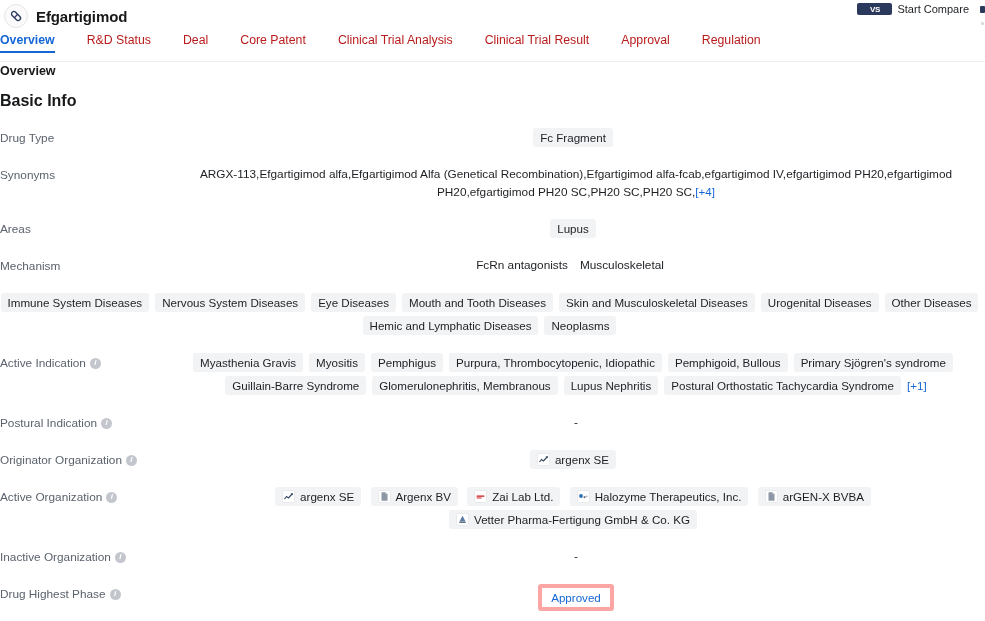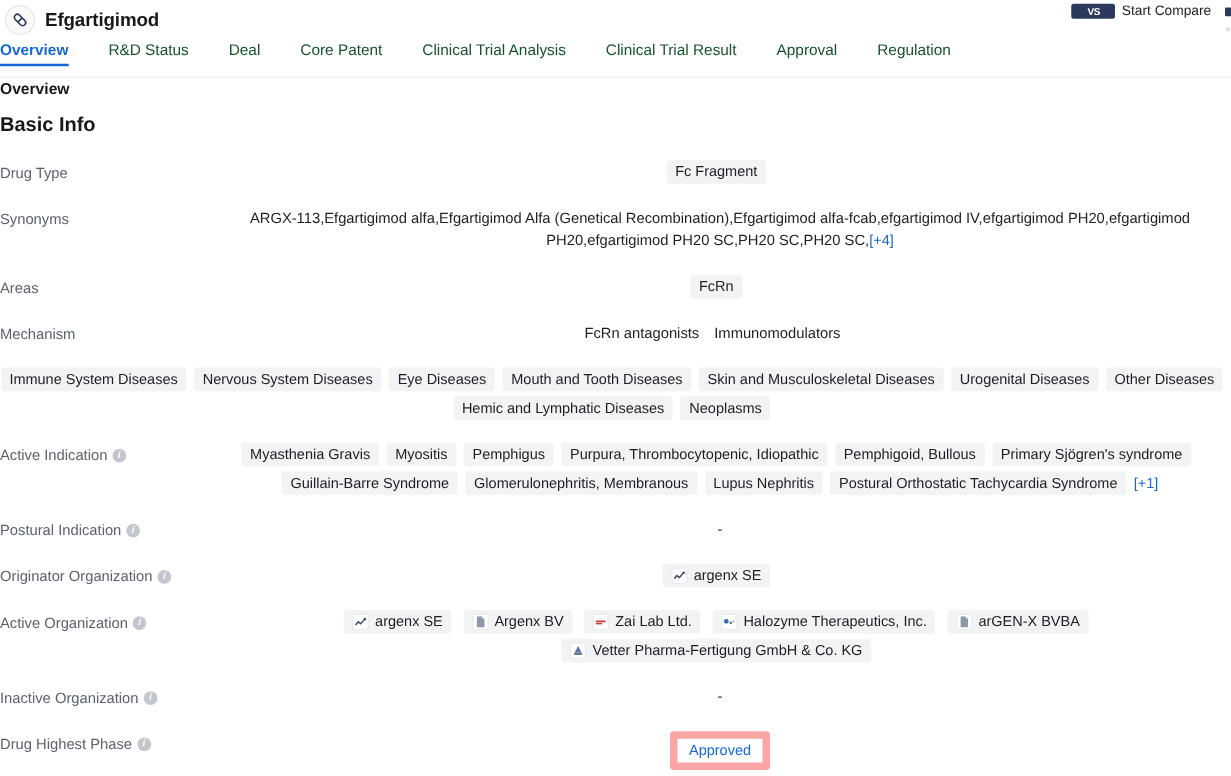--- a/index.html
+++ b/index.html
@@ -80,21 +80,21 @@
   .tabs {
     position: relative;
     display: flex;
     align-items: flex-start;
     gap: 0px;
     padding-left: 0px;
     height: 26px;
   }
   .tab {
     font-size: 12.3px;
-    color: #14532d;
+    color: #b91c1c;
     padding: 0 16px;
     line-height: 17px;
     white-space: nowrap;
     cursor: pointer;
   }
   .tab:first-child { padding-left: 0; }
   .tab.active {
     color: #1667d6;
     font-weight: bold;
     position: relative;
@@ -212,21 +212,21 @@
     border: 1px solid #e9eaec;
     margin-right: 5px;
     flex: none;
     display: block;
   }
   .org-logo svg { display: block; }
 
   
   .phase-badge {
     display: inline-block;
-    border: 6px solid #fca5a5;
+    border: 4px solid #fca5a5;
     color: #1667d6;
     border-radius: 3px;
     padding: 2px 9px;
     font-size: 11.6px;
     line-height: 15px;
     cursor: pointer;
   }
   .syn-text { word-break: normal; }
 </style>
 </head>
@@ -284,30 +284,30 @@
     <div class="row-value">
       <span class="syn-text">ARGX-113,Efgartigimod alfa,Efgartigimod Alfa (Genetical Recombination),Efgartigimod alfa-fcab,efgartigimod IV,efgartigimod PH20,efgartigimod PH20,efgartigimod PH20 SC,PH20 SC,PH20 SC,</span><span class="more-link">[+4]</span>
     </div>
   </div>
 
   <div class="row">
     <div class="row-label">
       <span>Areas</span>
     </div>
     <div class="row-value tag-wrap">
-      <span class="tag">FcRn</span>
+      <span class="tag">Lupus</span>
     </div>
   </div>
 
   <div class="row">
     <div class="row-label">
       <span>Mechanism</span>
     </div>
     <div class="row-value">
-      <span class="plain-val">FcRn antagonists</span><span class="plain-val">Immunomodulators</span>
+      <span class="plain-val">FcRn antagonists</span><span class="plain-val">Musculoskeletal</span>
     </div>
   </div>
 
   <div class="row">
     <div class="row-value tag-wrap">
       <span class="tag">Immune System Diseases</span><span class="tag">Nervous System Diseases</span><span class="tag">Eye Diseases</span><span class="tag">Mouth and Tooth Diseases</span><span class="tag">Skin and Musculoskeletal Diseases</span><span class="tag">Urogenital Diseases</span><span class="tag">Other Diseases</span><span class="tag">Hemic and Lymphatic Diseases</span><span class="tag">Neoplasms</span>
     </div>
   </div>
 
   <div class="row">

